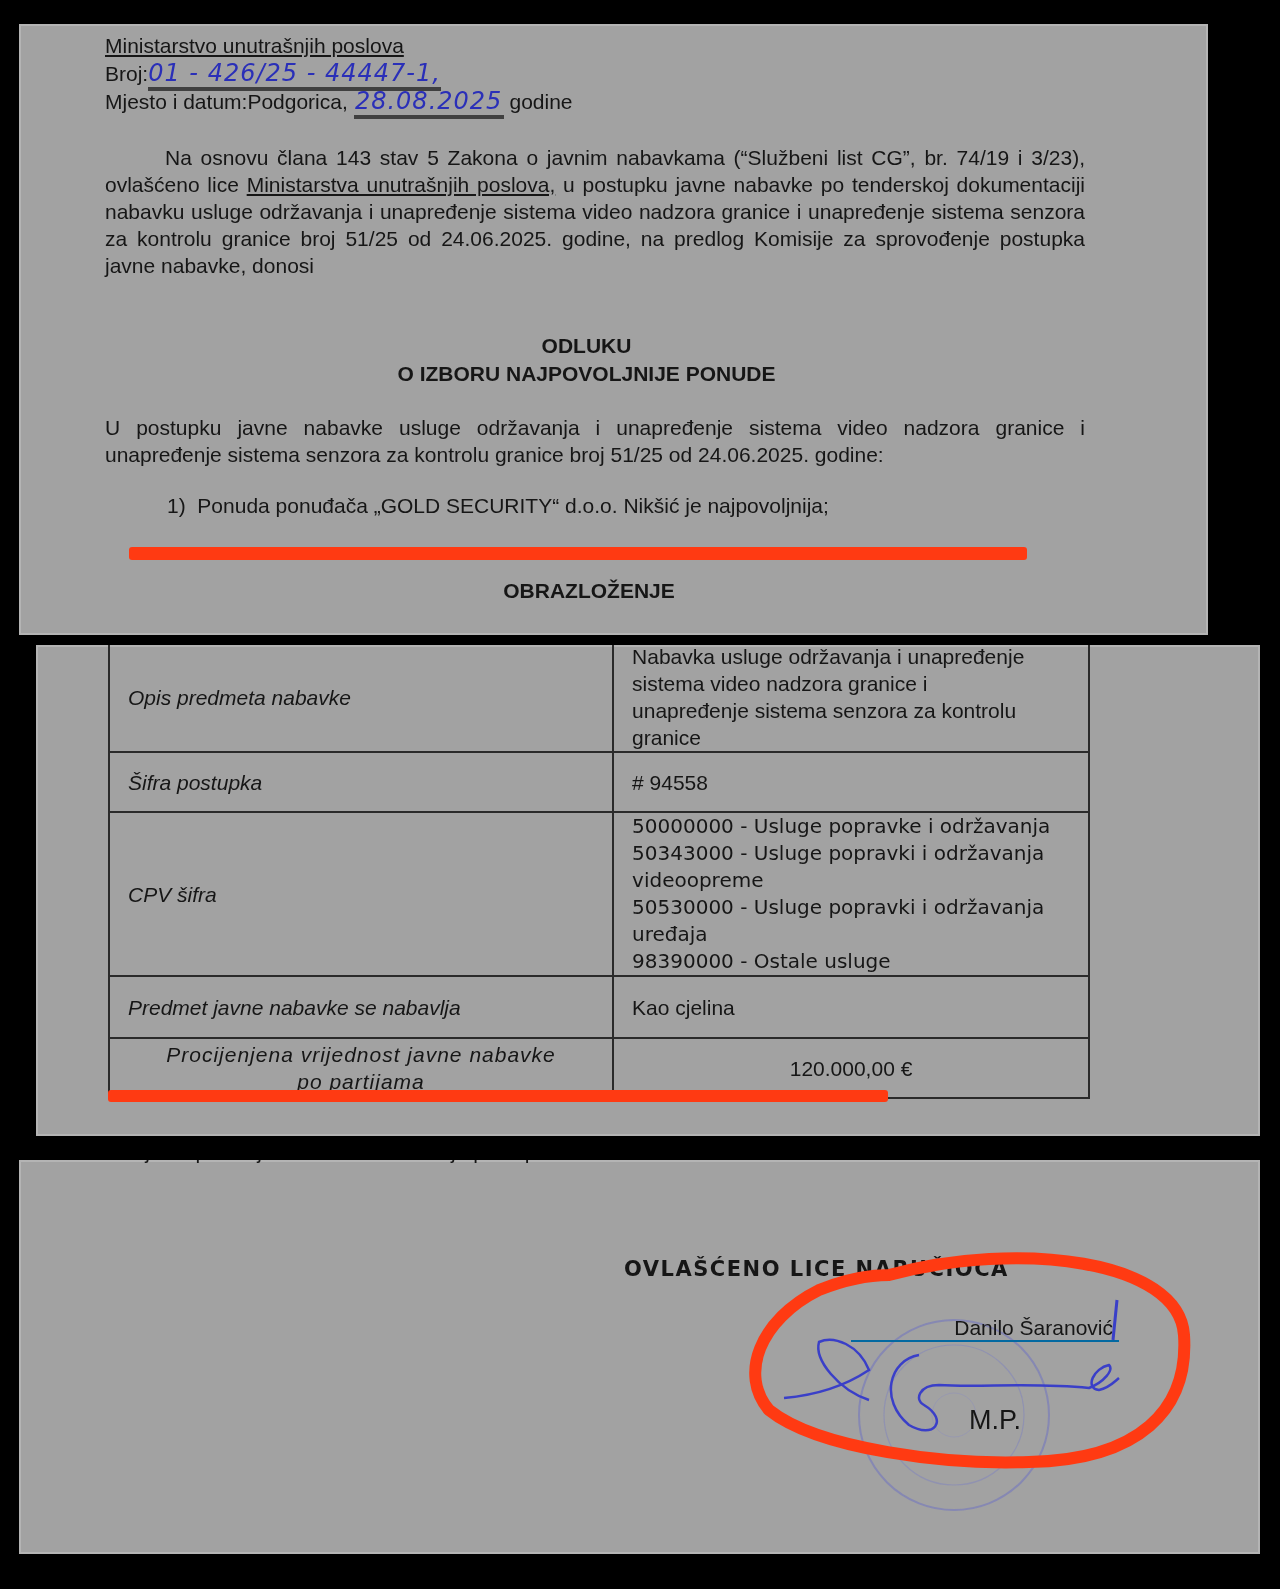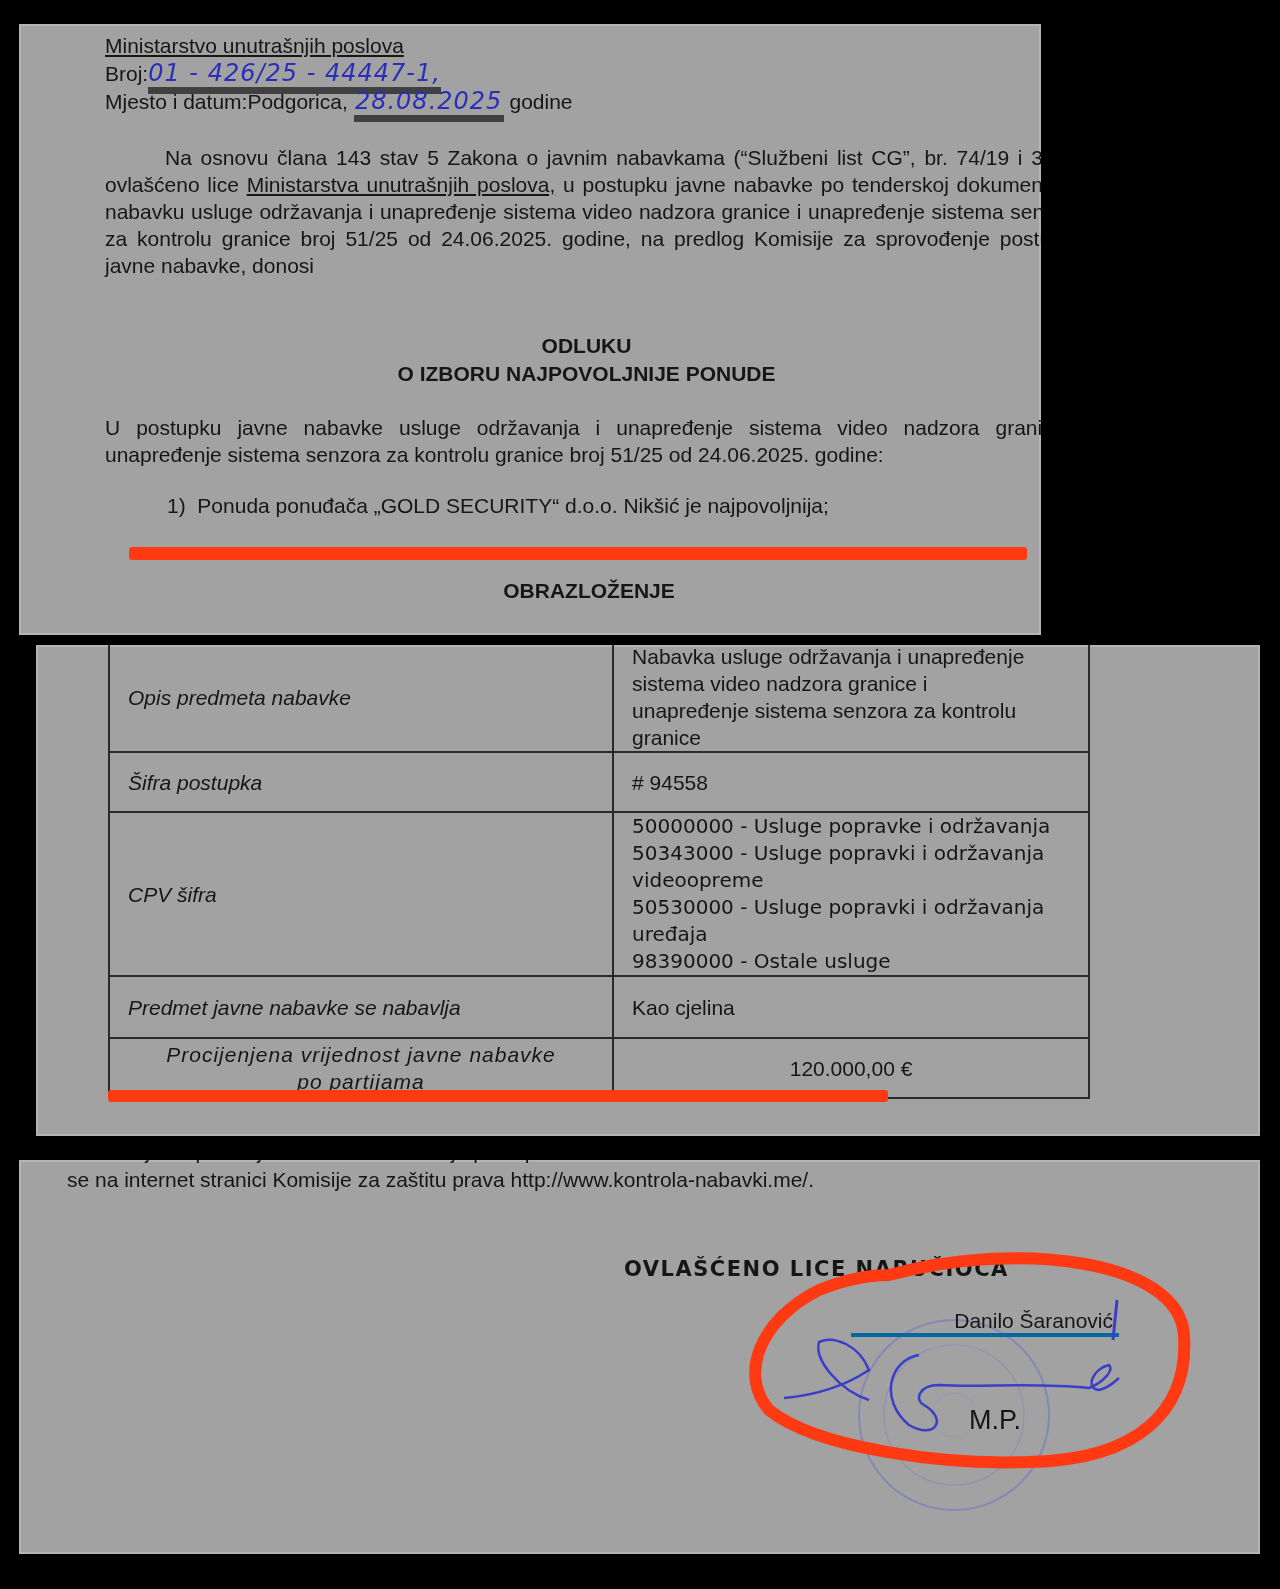--- a/index.html
+++ b/index.html
@@ -2,37 +2,37 @@
 <html><head>
 <meta charset="utf-8">
 <style>
   html, body { margin: 0; padding: 0; }
   body {
     width: 1280px; height: 1589px; background: #000;
     position: relative; overflow: hidden;
     font-family: "Liberation Sans", sans-serif; color: #161616;
   }
   .panel { position: absolute; background: #a2a2a2; box-shadow: inset 0 0 0 2px #b4b4b4; overflow: hidden; }
-  #p1 { left: 19px; top: 24px; width: 1022px; height: 611px; }
+  #p1 { left: 19px; top: 24px; width: 1189px; height: 611px; }
   #p2 { left: 36px; top: 645px; width: 1224px; height: 491px; }
   #p3 { left: 19px; top: 1160px; width: 1241px; height: 394px; }
 
   .abs { position: absolute; white-space: nowrap; }
   .t { font-size: 21px; line-height: 27px; }
   .hand { font-family: "DejaVu Sans", sans-serif; font-style: italic; color: #2a2fb8; font-size: 24px; letter-spacing: 1px; }
   .ul { text-decoration: underline; }
   .bold { font-weight: bold; }
   .center { text-align: center; }
   .red-mark { position: absolute; background: #ff3a12; border-radius: 3px; }
 
   
   #hdr-ministry { left: 86px; top: 8px; }
   #hdr-broj { left: 86px; top: 36px; }
   #hdr-date { left: 86px; top: 64px; }
-  .fill-line { display: inline-block; border-bottom: 7px solid #404040; }
+  .fill-line { display: inline-block; border-bottom: 4px solid #404040; }
 
   .para { position: absolute; font-size: 21px; line-height: 27px; text-align: justify; }
   #intro { left: 86px; top: 120px; width: 980px; }
   #intro .indent { display: inline-block; width: 60px; }
 
   #title1 { left: 0; width: 1135px; top: 310px; font-size: 21px; }
   #title2 { left: 0; width: 1135px; top: 338px; font-size: 21px; }
   #decision { left: 86px; top: 390px; width: 980px; }
   #item1 { left: 148px; top: 468px; }
   #mark1 { left: 110px; top: 523px; width: 898px; height: 13px; }
@@ -43,21 +43,21 @@
   table.info td { border: 2px solid #2a2a2a; font-size: 21px; line-height: 27px; padding: 0 18px; vertical-align: middle; }
   table.info td.lbl { font-style: italic; width: 486px; }
   table.info td.val { width: 456px; }
   table.info td.val.sans { font-family: "DejaVu Sans", sans-serif; font-size: 20px; }
   #mark2 { left: 72px; top: 445px; width: 780px; height: 12px; }
 
   
   #inst1 { left: 48px; top: -22px; }
   #inst2 { left: 48px; top: 6px; }
   #auth-label { left: 605px; top: 97px; font-family: "DejaVu Sans", sans-serif; font-weight: bold; font-size: 21px; letter-spacing: 1.5px; }
-  #sig-name { left: 832px; top: 149px; width: 262px; border-bottom: 4px solid #0369a1; text-align: right; padding-right: 6px; font-size: 21px; }
+  #sig-name { left: 832px; top: 156px; width: 262px; border-bottom: 2px solid #0369a1; text-align: right; padding-right: 6px; font-size: 21px; }
   #mp { left: 950px; top: 245px; font-size: 27px; }
   .overlay { position: absolute; left: 0; top: 0; pointer-events: none; }
 </style>
 </head>
 <body>
 
 <div class="panel" id="p1">
   <div class="abs t ul" id="hdr-ministry">Ministarstvo unutrašnjih poslova</div>
   <div class="abs t" id="hdr-broj">
     <span>Broj:</span><span class="fill-line hand">01 - 426/25 - 44447-1,</span>
@@ -124,21 +124,20 @@
       </td>
       <td class="val">120.000,00 €</td>
     </tr>
   </tbody>
     </table>
   <div class="red-mark" id="mark2"></div>
 </div>
 
 <div class="panel" id="p3">
   <div class="abs t" id="inst1">Instrukcije za plaćanje naknade za vođenje postupka od strane žalilaca iz inostranstva nalaze</div>
-  <div class="abs t" id="inst2">se na internet stranici Komisije za zaštitu prava http://www.kontrola-nabavki.me/.</div>
 
   <svg class="overlay" width="1241" height="394">
     <circle cx="935" cy="255" r="95" fill="none" stroke="#7c7fb8" stroke-width="2" opacity="0.75"></circle>
     <circle cx="935" cy="255" r="70" fill="none" stroke="#8487bb" stroke-width="1.2" opacity="0.6"></circle>
     <circle cx="935" cy="255" r="22" fill="none" stroke="#8e90bc" stroke-width="1" opacity="0.5"></circle>
   </svg>
 
   <div class="abs" id="auth-label">OVLAŠĆENO LICE NARUČIOCA</div>
   <div class="abs" id="sig-name">Danilo Šaranović</div>
   <div class="abs" id="mp">M.P.</div>

